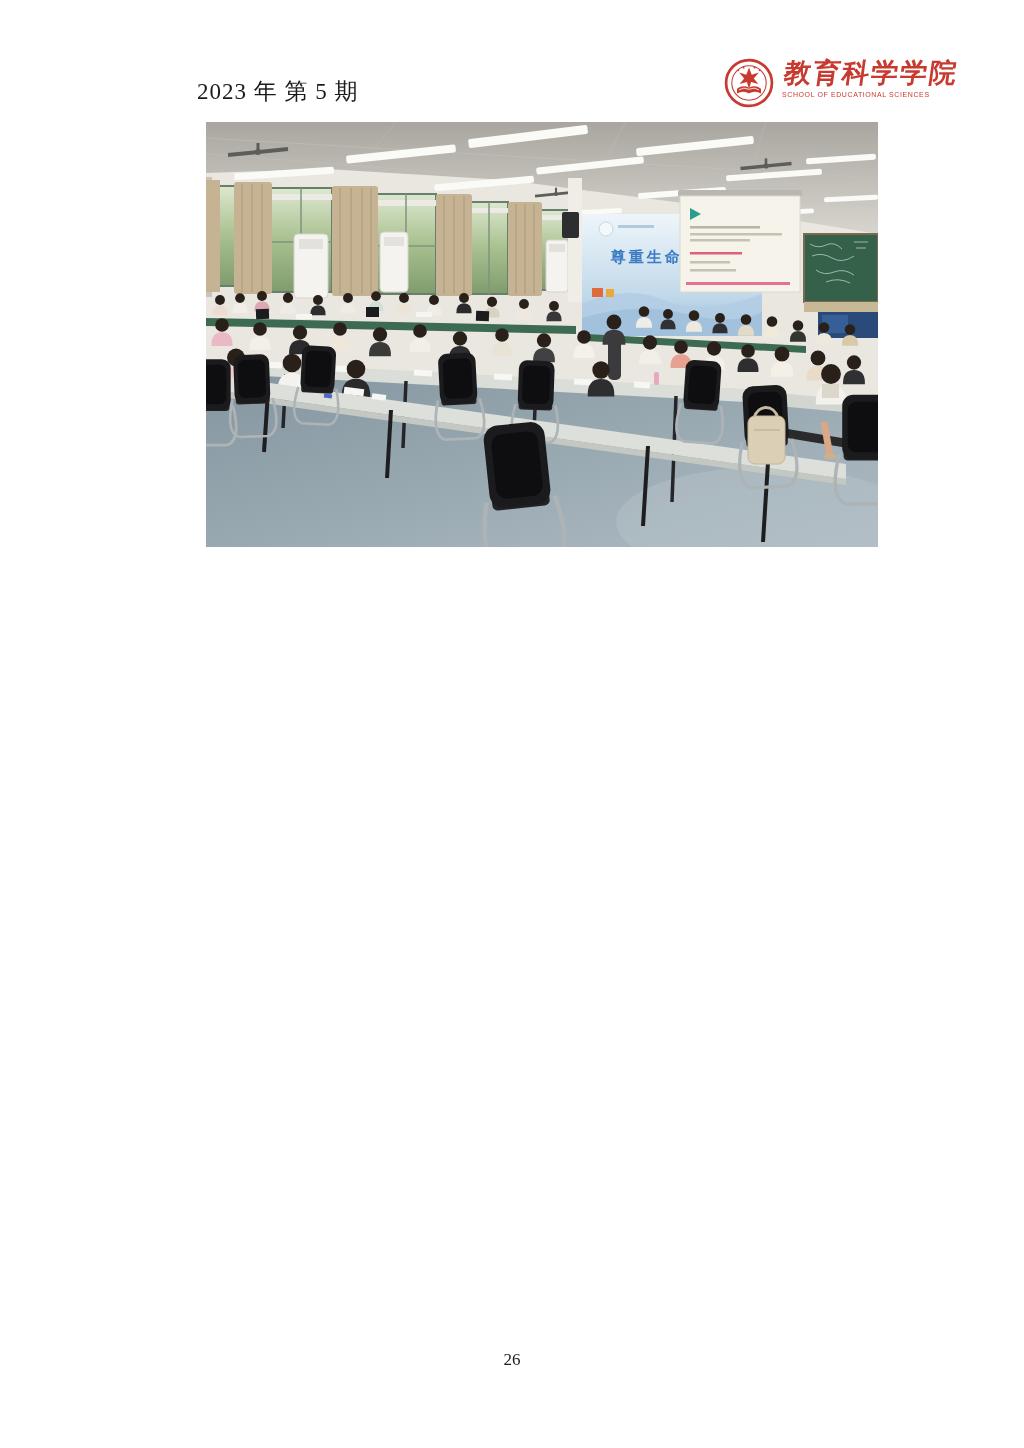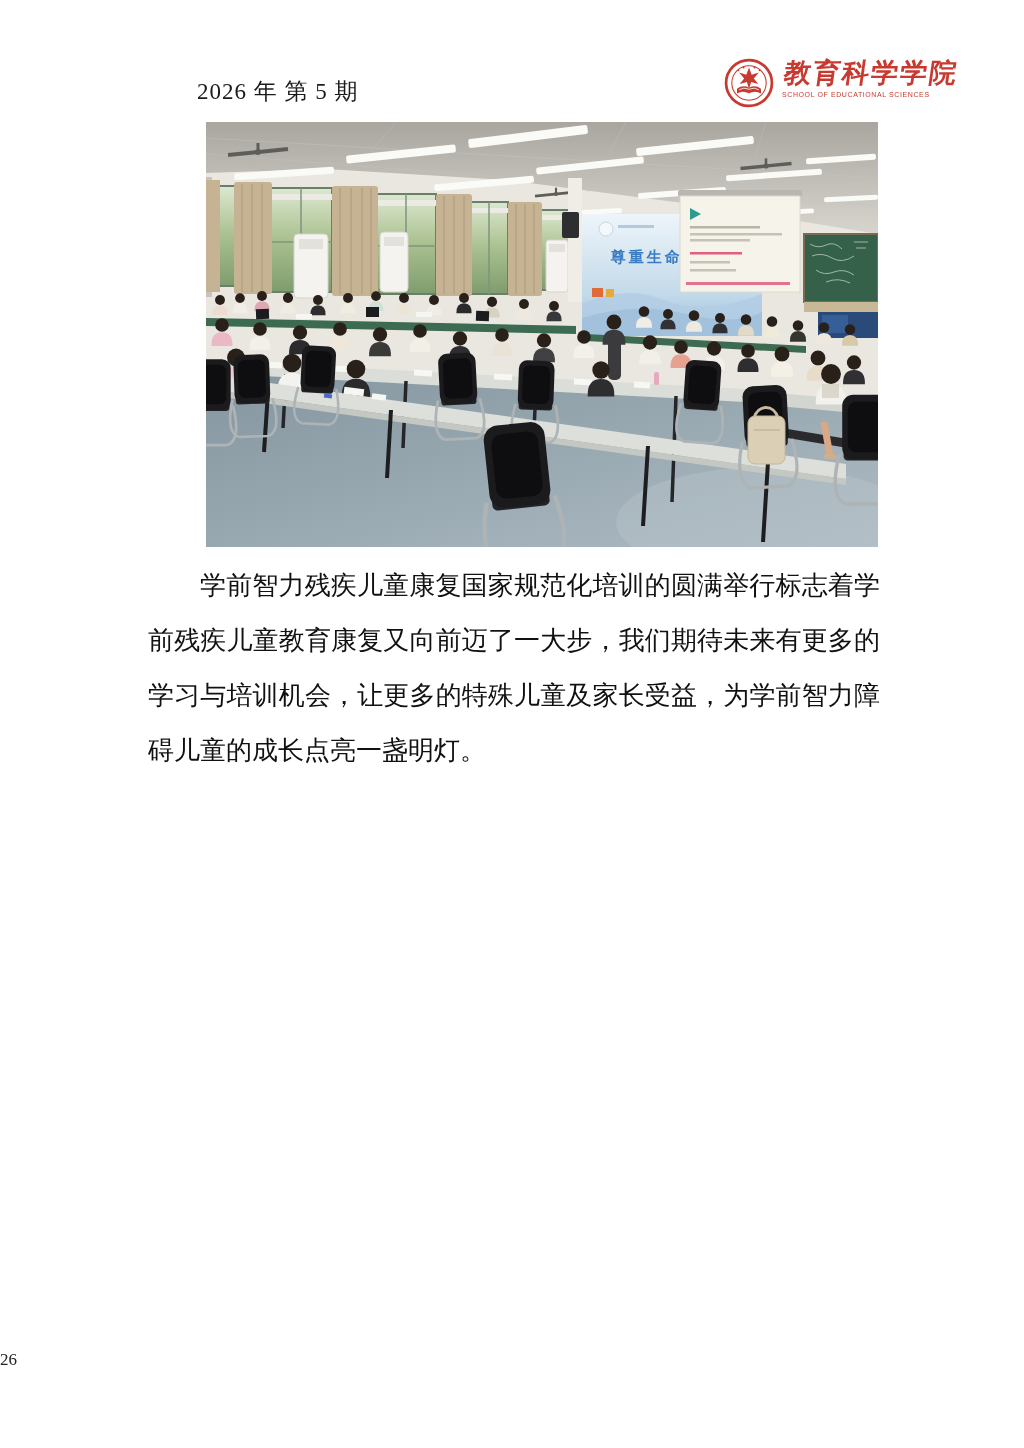--- a/index.html
+++ b/index.html
@@ -40,29 +40,29 @@
     background:#e9e6df;
   }
   .photo-frame svg { display:block; width:672px; height:425px; }
   .body-text {
     position:absolute; left:148px; top:558px; width:732px;
     font-size:26px; line-height:55px; text-align:justify;
   }
   .body-text p { margin:0; padding:0; text-indent:2em; }
   .page-number {
     position:absolute; left:0; top:1350px; width:1024px;
-    text-align:left; font-size:17px; color:#222;
+    text-align:center; font-size:17px; color:#222;
   }
 </style>
 </head>
 <body>
 
 <div class="page">
 
-  <div class="issue">2026 年 第 5 期</div>
+  <div class="issue">2023 年 第 5 期</div>
 
   <div class="logo">
     <svg class="logo-emblem" viewBox="0 0 48 48">
       <circle cx="24" cy="24" r="22" fill="#ffffff" stroke="#c8392f" stroke-width="2.6"></circle>
       <circle cx="24" cy="24" r="16.5" fill="#ffffff" stroke="#c8392f" stroke-width="1"></circle>
       <path d="M24,9 L26.6,16 L33.5,14 L28.6,19.6 L33,25 L26,23 L24,30 L22,23 L15,25 L19.4,19.6 L14.5,14 L21.4,16 Z" fill="#c8392f"></path>
       <path d="M12.5,29.5 Q18,25.5 24,28.5 Q30,25.5 35.5,29.5 L35.5,34 Q30,30.8 24,33.8 Q18,30.8 12.5,34 Z" fill="#c8392f"></path>
       <path d="M14.5,30.5 Q19,27.6 24,30 Q29,27.6 33.5,30.5" stroke="#ffffff" stroke-width="0.8" fill="none"></path>
       <rect x="13" y="11" width="1.6" height="1.6" fill="#c8392f"></rect>
       <rect x="18" y="8.4" width="1.6" height="1.6" fill="#c8392f"></rect>
@@ -361,18 +361,17 @@
 
       <g transform="translate(540,294)">
         <path d="M8,2 C12,-12 28,-12 32,2" stroke="#c6ba9f" stroke-width="3" fill="none"></path>
         <rect x="2" y="0" width="37" height="48" rx="7" fill="#dbcfb6" stroke="#c2b69c"></rect>
         <line x1="8" y1="14" x2="34" y2="14" stroke="#c2b69c" stroke-width="1.5"></line>
       </g>
     </svg>
   </div>
 
   <div class="body-text">
-    <p>学前智力残疾儿童康复国家规范化培训的圆满举行标志着学前残疾儿童教育康复又向前迈了一大步，我们期待未来有更多的学习与培训机会，让更多的特殊儿童及家长受益，为学前智力障碍儿童的成长点亮一盏明灯。</p>
   </div>
 
   <div class="page-number">26</div>
 
 </div>
 
 </body></html>

